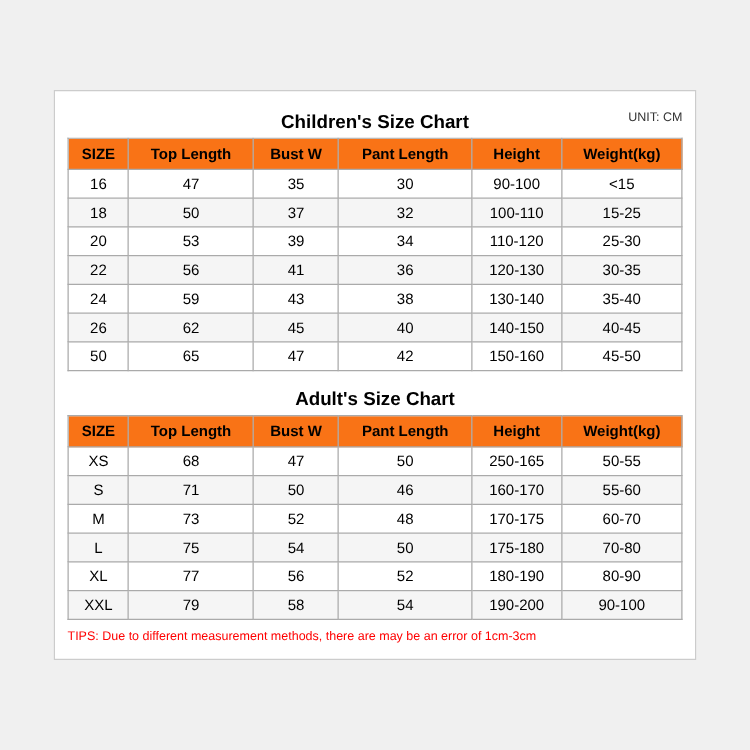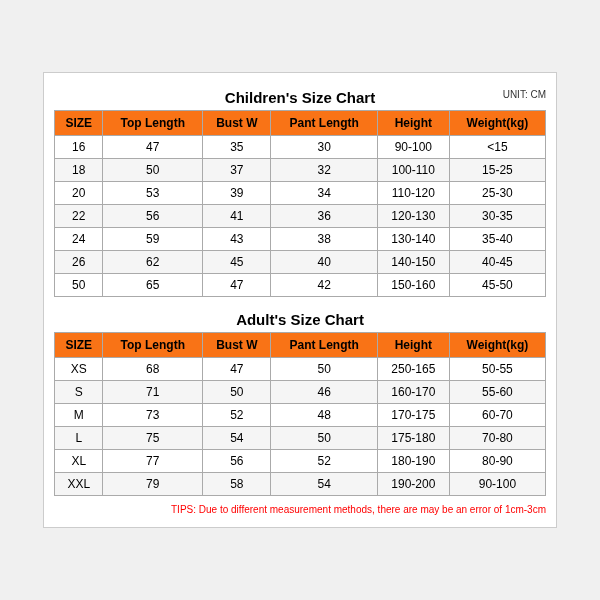--- a/index.html
+++ b/index.html
@@ -59,21 +59,21 @@
     tr:nth-child(odd) td {
       background: #fff;
     }
     td:first-child {
       font-weight: normal;
       margin-left: 11px;
     }
     .tips {
       font-size: 10px;
       color: red;
-      text-align: right;
+      text-align: left;
       margin-top: 6px;
       padding: 2px 0;
     }
     .spacer {
       height: 8px;
     }
   </style>
 </head>
 <body>
 

